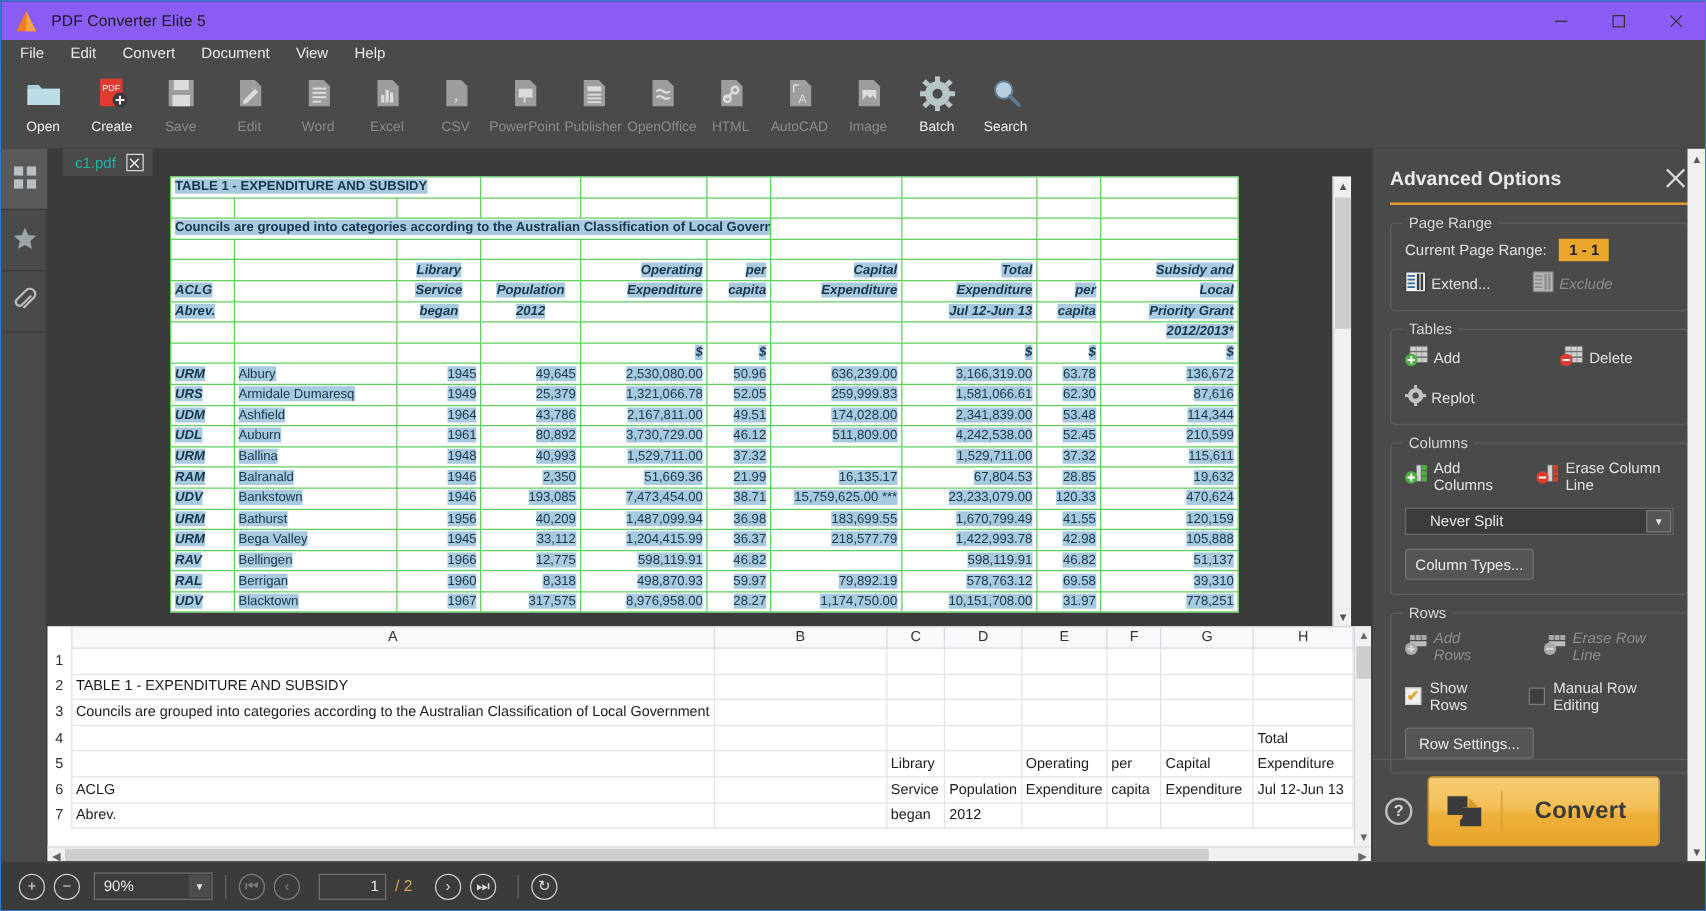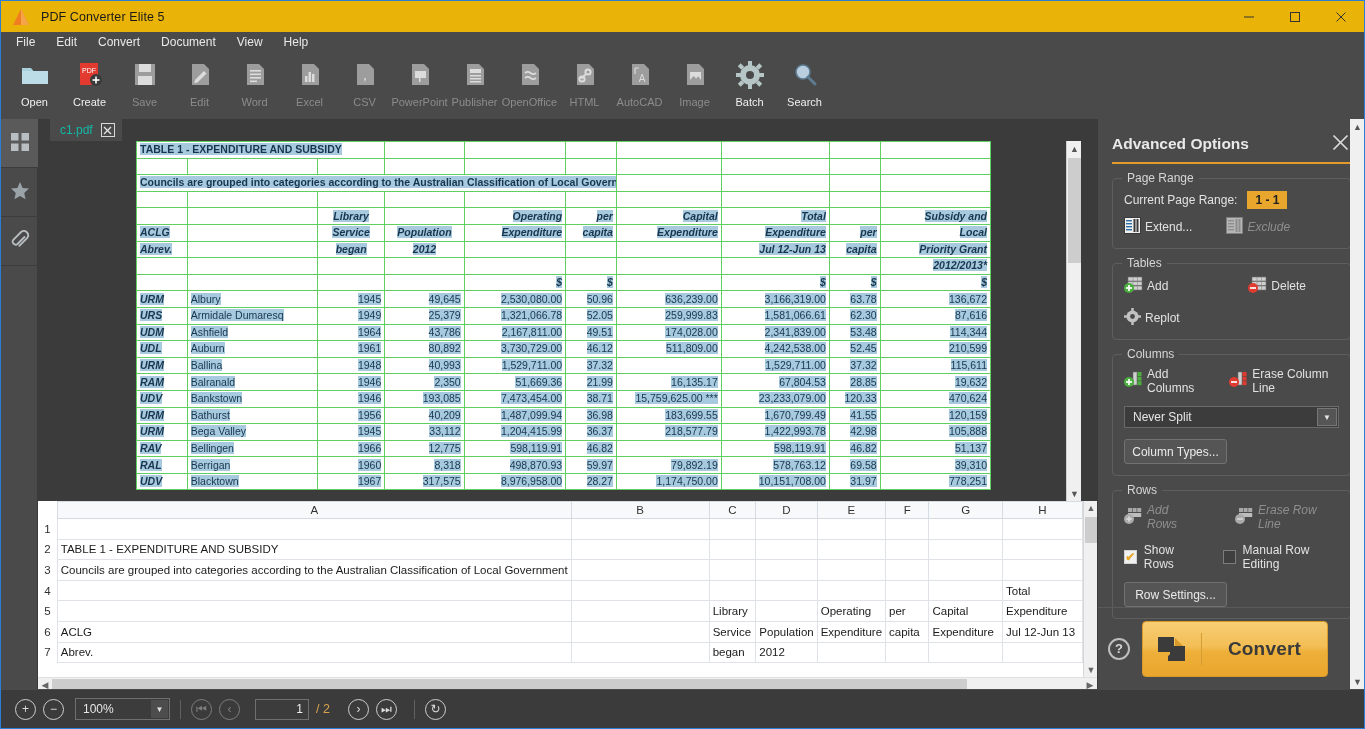--- a/index.html
+++ b/index.html
@@ -7,21 +7,21 @@
   body {
     font-family: "Liberation Sans", sans-serif;
     background:#3b3b3b;
     font-size:12px;
     color:#e8e8e8;
     -webkit-font-smoothing:antialiased;
   }
   .app { position:relative; width:1365px; height:729px; border:1px solid #2a7fd4; background:#3b3b3b; overflow:hidden; }
 
   
-  .titlebar { position:absolute; left:0; top:0; width:1363px; height:31px; background:#eab308; display:flex; align-items:center; }
+  .titlebar { position:absolute; left:0; top:0; width:1363px; height:31px; background:#8b5cf6; display:flex; align-items:center; }
   .title-logo { width:22px; height:20px; margin-left:9px; margin-right:9px; position:relative; }
   .title-text { font-size:12.5px; color:#1a1a1a; font-weight:400; letter-spacing:.1px; }
   .win-btns { margin-left:auto; display:flex; height:31px; }
   .win-btn { width:46px; height:31px; display:flex; align-items:center; justify-content:center; }
   .win-btn svg { display:block; }
 
   
   .menubar { position:absolute; left:0; top:31px; width:1363px; height:21px; background:#4a4a4a; display:flex; align-items:center; padding-left:9px; }
   .menu-item { font-size:12px; color:#e9e9e9; padding:2px 11px 3px 6px; margin-right:4px; cursor:default; }
 
@@ -84,21 +84,21 @@
   .rp-rule { height:2px; background:#e39a2b; margin:9px 14px 0 14px; }
   .grp { position:relative; margin:14px 14px 0 14px; border:1px solid #5e5e5e; border-radius:4px; padding:12px 11px 11px 11px; }
   .grp-lbl { position:absolute; top:-8px; left:9px; background:#4a4a4a; padding:0 5px; font-size:12px; color:#d6d6d6; }
   .row { display:flex; align-items:center; }
   .lbl { font-size:12px; color:#e2e2e2; }
   .badge { background:#e8a62c; color:#222; font-size:12px; font-weight:bold; padding:2px 8px; margin-left:10px; }
   .ibtn { display:flex; align-items:center; cursor:default; }
   .ibtn .t { font-size:12px; color:#e2e2e2; margin-left:4px; }
   .ibtn.disabled .t { color:#8e8e8e;font-style:italic; }
   .combo { margin-top:11px; height:22px; background:#3c3c3c; border:1px solid #6a6a6a; display:flex; align-items:center; position:relative; }
-  .combo .v { font-size:12px; color:#e6e6e6; padding-left:8px; }
+  .combo .v { font-size:12px; color:#e6e6e6; padding-left:19px; }
   .combo .arw { position:absolute; right:1px; top:1px; width:20px; height:18px; background:#555; border:1px solid #777; display:flex; align-items:center; justify-content:center; color:#e6e6e6; font-size:8px; }
   .pbtn { margin-top:11px; height:25px; width:100px; background:#555; border:1px solid #727272; border-radius:3px; display:flex; align-items:center; justify-content:center; font-size:12px; color:#eaeaea; }
   .chk { width:14px; height:14px; border:1px solid #7c7c7c; background:#3f3f3f; display:flex; align-items:center; justify-content:center; }
   .chk.on { background:#f0f0f0; border-color:#d2d2d2; }
   .chk .tick { color:#e8a62c; font-size:12px; font-weight:bold; line-height:1; }
   .rp-foot { position:absolute; left:0; right:0; bottom:0; height:82px; border-top:1px solid #5a5a5a; display:flex; align-items:center; padding-left:10px; }
   .helpb { width:22px; height:22px; border-radius:50%; border:2px solid #bdbdbd; color:#d8d8d8; font-size:13px; font-weight:bold;
            display:flex; align-items:center; justify-content:center; }
   .convert { margin-left:12px; width:186px; height:56px; border-radius:4px;
              background:linear-gradient(180deg,#f7cd74 0%,#f3be55 45%,#eeb03a 55%,#e9a52c 100%);
@@ -1021,21 +1021,21 @@
 
   <div class="rp-vscroll" style="position:absolute; left:1349px; top:118px; bottom:39px; width:15px;">
     <div class="arw">▲</div>
     <div class="arw" style="position:absolute;bottom:0;left:0">▼</div>
   </div>
 
   <div class="statusbar">
     <div class="circ">+</div>
     <div class="circ">−</div>
     <div class="zoomsel">
-      <span class="v">100%</span>
+      <span class="v">90%</span>
       <span class="arw">▼</span>
     </div>
     <div class="sep"></div>
     <div class="circ dim">⏮</div>
     <div class="circ dim">‹</div>
     <div class="pagebox" style="margin-left:8px">1</div>
     <div class="pageof">/ 2</div>
     <div class="circ" style="margin-left:18px">›</div>
     <div class="circ">⏭</div>
     <div class="sep"></div>

